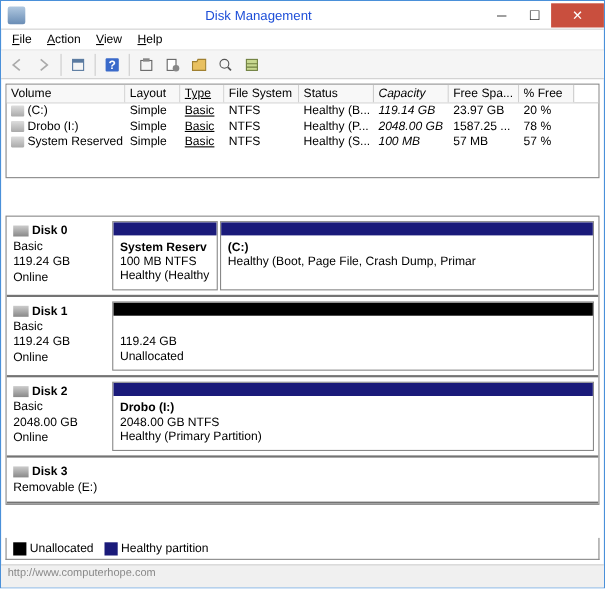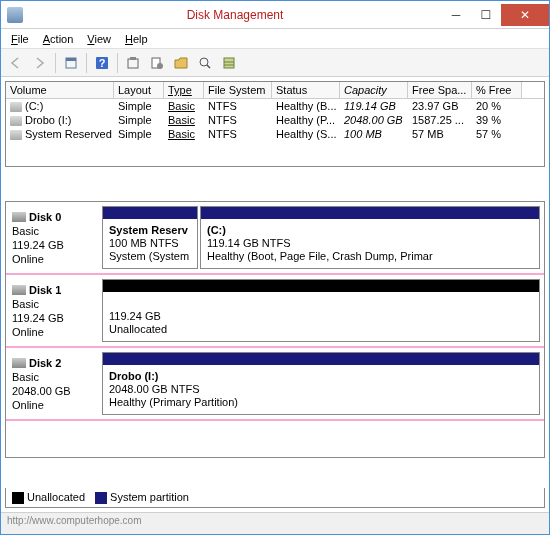--- a/index.html
+++ b/index.html
@@ -1,20 +1,20 @@
 <!DOCTYPE html>
 <html><head>
 <meta charset="utf-8">
 <style>
 * { box-sizing: border-box; margin: 0; padding: 0; font-family: "Segoe UI", Tahoma, sans-serif; font-size: 11px; }
 body { background: #fff; width: 550px; height: 535px; overflow: hidden; }
 .window { width: 550px; height: 535px; border: 1px solid #4a90d9; display: flex; flex-direction: column; background: #fff; }
 .titlebar { height: 28px; background: #fff; display: flex; align-items: center; border-bottom: 1px solid #d0d0d0; }
 .title-icon { width: 16px; height: 16px; margin: 0 6px; background: linear-gradient(#b0c8e0,#6a8db5); border-radius: 2px; }
-.title-text { flex: 1; text-align: center; font-size: 12px; color: #b91c1c; }
+.title-text { flex: 1; text-align: center; font-size: 12px; color: #1d4ed8; }
 .winbtns { display: flex; }
 .winbtn { width: 30px; height: 22px; display: flex; align-items: center; justify-content: center; font-size: 12px; font-family: Arial; color: #333; }
 .winbtn.close { background: #c94f3e; color: #fff; width: 48px; }
 .menubar { height: 20px; display: flex; align-items: center; padding: 0 4px; gap: 2px; border-bottom: 1px solid #e0e0e0; }
 .menuitem { padding: 2px 6px; }
 .menuitem u { text-decoration: underline; }
 .toolbar { height: 28px; display: flex; align-items: center; padding: 0 4px; gap: 2px; border-bottom: 1px solid #d0d0d0; background: #f5f5f5; }
 .tbtn { width: 22px; height: 22px; display: flex; align-items: center; justify-content: center; border: 1px solid transparent; color: #444; }
 .tbtn.disabled { color: #aaa; }
 .tsep { width: 1px; height: 20px; background: #ccc; margin: 0 2px; }
@@ -27,21 +27,21 @@
 .col-vol { width: 108px; }
 .col-lay { width: 50px; }
 .col-type { width: 40px; text-decoration: underline; }
 .col-fs { width: 68px; }
 .col-stat { width: 68px; }
 .col-cap { width: 68px; font-style: italic; }
 .col-free { width: 64px; }
 .col-pct { width: 50px; }
 .vol-icon { display: inline-block; width: 12px; height: 10px; background: linear-gradient(#ddd,#aaa); border-radius: 1px; margin-right: 3px; vertical-align: middle; }
 .disk-map-wrap { flex: 1; border: 1px solid #888; margin-top: 4px; overflow-y: scroll; overflow-x: hidden; background: #fff; }
-.disk-row { display: flex; border-bottom: 2px solid #f9a8d4; min-height: 72px; align-items: center; }
+.disk-row { display: flex; border-bottom: 2px solid #737373; min-height: 72px; }
 .disk-label { width: 96px; padding: 6px 6px; }
 .disk-label .dname { font-weight: bold; display: flex; align-items: center; gap: 3px; }
 .disk-label .dicon { width: 14px; height: 10px; background: linear-gradient(#ccc,#888); display: inline-block; }
 .disk-label div { font-size: 11px; line-height: 14px; }
 .disk-parts { flex: 1; display: flex; padding: 4px 4px 4px 0; gap: 2px; }
 .part { border: 1px solid #888; display: flex; flex-direction: column; overflow: hidden; }
 .part-stripe { height: 12px; }
 .part-stripe.primary { background: #1a1a7a; }
 .part-stripe.unalloc { background: #000; }
 .part-body { padding: 5px 6px; font-size: 11px; line-height: 13px; white-space: nowrap; overflow: hidden; }
@@ -153,21 +153,21 @@
         <div class="col-pct">20 %</div>
       </div>
       <div class="vl-row">
         <div class="col-vol"><span class="vol-icon"></span><span>Drobo (I:)</span></div>
         <div class="col-lay">Simple</div>
         <div class="col-type">Basic</div>
         <div class="col-fs">NTFS</div>
         <div class="col-stat">Healthy (P...</div>
         <div class="col-cap">2048.00 GB</div>
         <div class="col-free">1587.25 ...</div>
-        <div class="col-pct">39 %</div>
+        <div class="col-pct">78 %</div>
       </div>
       <div class="vl-row">
         <div class="col-vol"><span class="vol-icon"></span><span>System Reserved</span></div>
         <div class="col-lay">Simple</div>
         <div class="col-type">Basic</div>
         <div class="col-fs">NTFS</div>
         <div class="col-stat">Healthy (S...</div>
         <div class="col-cap">100 MB</div>
         <div class="col-free">57 MB</div>
         <div class="col-pct">57 %</div>
@@ -184,28 +184,27 @@
           <div>Basic</div>
           <div>119.24 GB</div>
           <div>Online</div>
         </div>
         <div class="disk-parts">
           <div class="part" style="width:96px">
             <div class="part-stripe primary"></div>
             <div class="part-body">
               <div class="pname">System Reserv</div>
               <div>100 MB NTFS</div>
-              <div>System (System</div>
+              <div>Healthy (Healthy</div>
             </div>
           </div>
           <div class="part" style="flex:1">
             <div class="part-stripe primary"></div>
             <div class="part-body">
               <div class="pname">(C:)</div>
-              <div>119.14 GB NTFS</div>
               <div>Healthy (Boot, Page File, Crash Dump, Primar</div>
             </div>
           </div>
         </div>
       </div>
 
       <div class="disk-row">
         <div class="disk-label">
           <div class="dname">
               <span class="dicon"></span>
@@ -242,22 +241,32 @@
             <div class="part-stripe primary"></div>
             <div class="part-body">
               <div class="pname">Drobo  (I:)</div>
               <div>2048.00 GB NTFS</div>
               <div>Healthy (Primary Partition)</div>
             </div>
           </div>
         </div>
       </div>
 
+      <div class="disk-row" style="min-height:34px">
+        <div class="disk-label">
+          <div class="dname">
+              <span class="dicon"></span>
+              <span>Disk 3</span>
+            </div>
+          <div>Removable (E:)</div>
+        </div>
+        <div class="disk-parts"></div>
+      </div>
     </div>
 
     <div class="legend">
       <span><span class="legend-swatch" style="background:#000"></span><span>Unallocated</span></span>
-      <span><span class="legend-swatch" style="background:#1a1a7a"></span><span>System partition</span></span>
+      <span><span class="legend-swatch" style="background:#1a1a7a"></span><span>Healthy partition</span></span>
     </div>
   </div>
 
   <div class="statusbar">http://www.computerhope.com</div>
 </div>
 
 </body></html>

